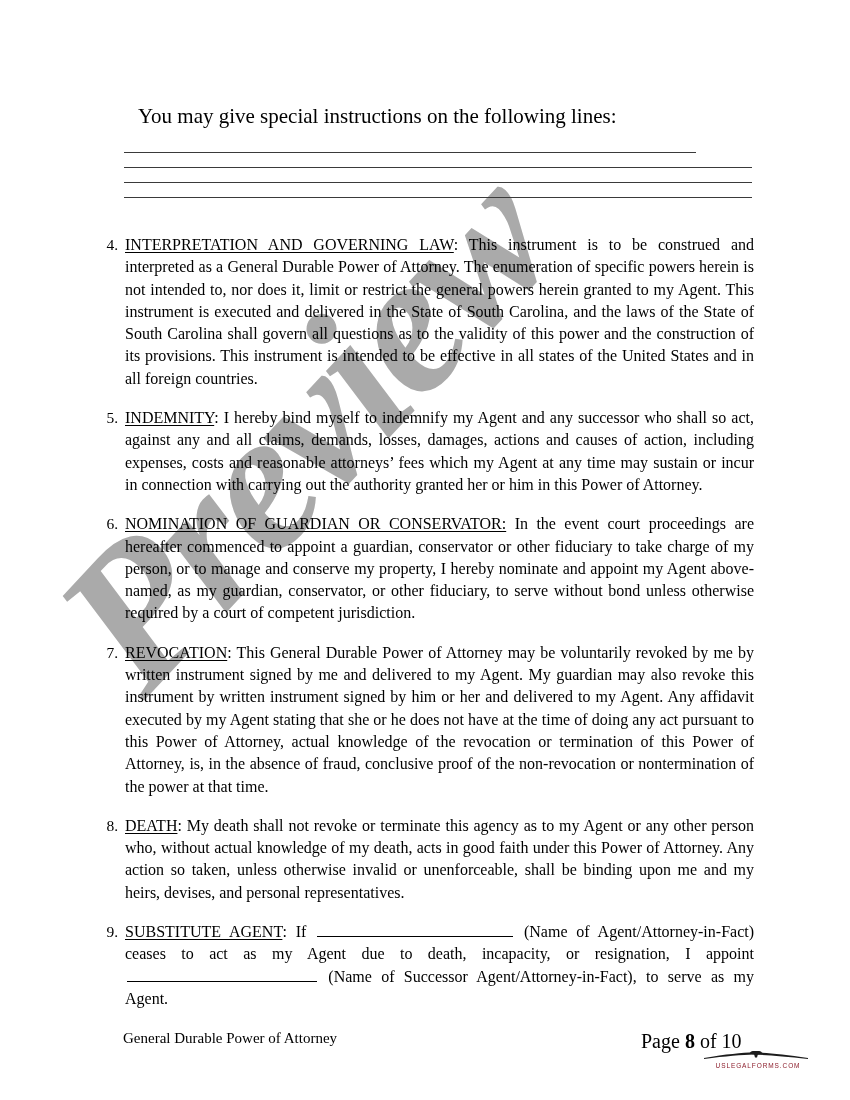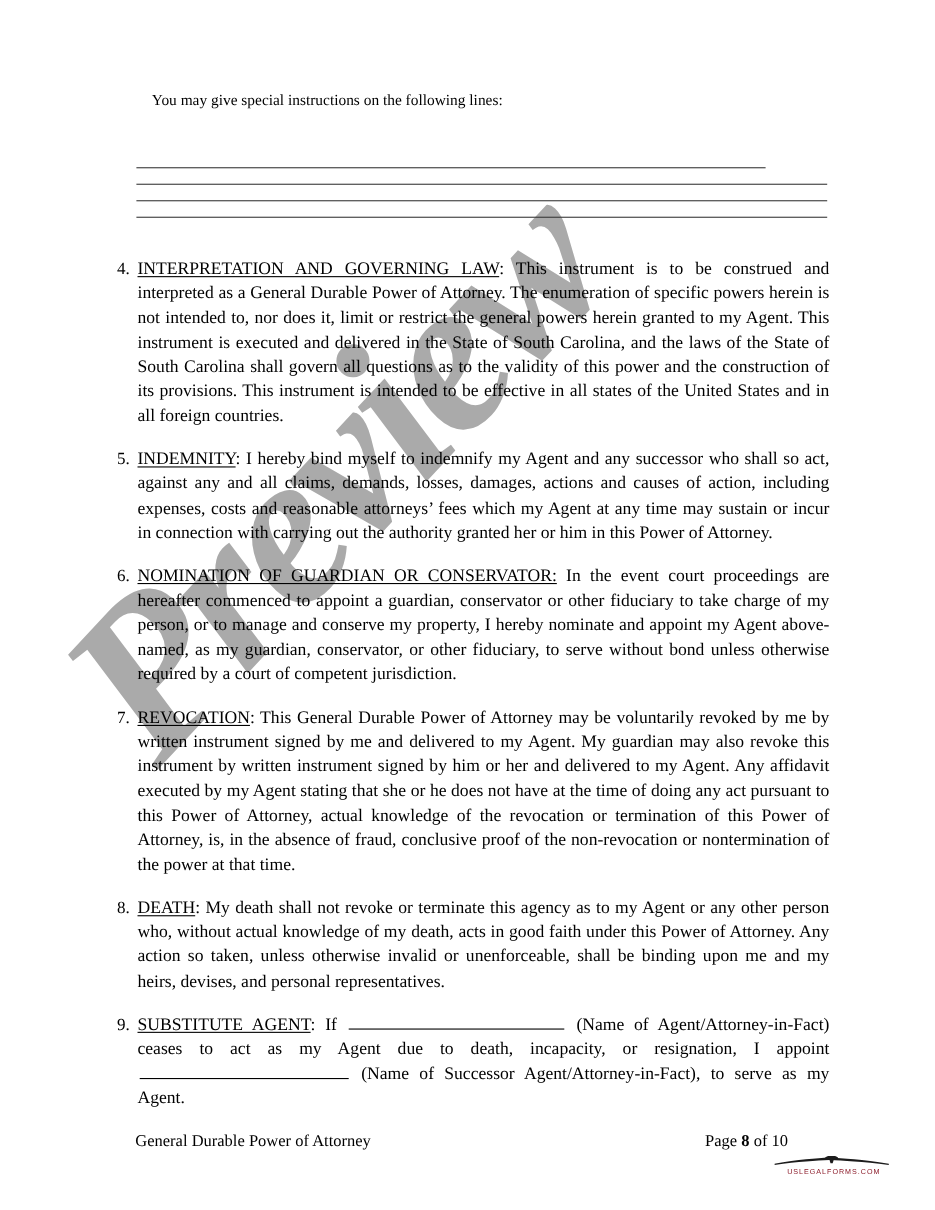--- a/index.html
+++ b/index.html
@@ -59,22 +59,22 @@
     left: 0;
     top: 0;
     width: 850px;
     height: 1100px;
     z-index: 2;
   }
 
   .intro-line {
     position: absolute;
     left: 138px;
-    top: 84px;
-    font-size: 14px;
+    top: 104px;
+    font-size: 21px;
     white-space: nowrap;
   }
 
   
   .rules {
     position: absolute;
     left: 124px;
     top: 152px;
     width: 628px;
   }
@@ -143,21 +143,21 @@
     position: absolute;
     left: 123px;
     top: 4px;
     font-size: 15px;
     white-space: nowrap;
   }
   .footer-page {
     position: absolute;
     left: 641px;
     top: 4px;
-    font-size: 15px;
+    font-size: 20px;
     white-space: nowrap;
   }
   .footer-page .pnum { font-weight: bold; }
 
   
   #logo {
     position: absolute;
     left: 702px;
     top: -4px;
     width: 112px;

